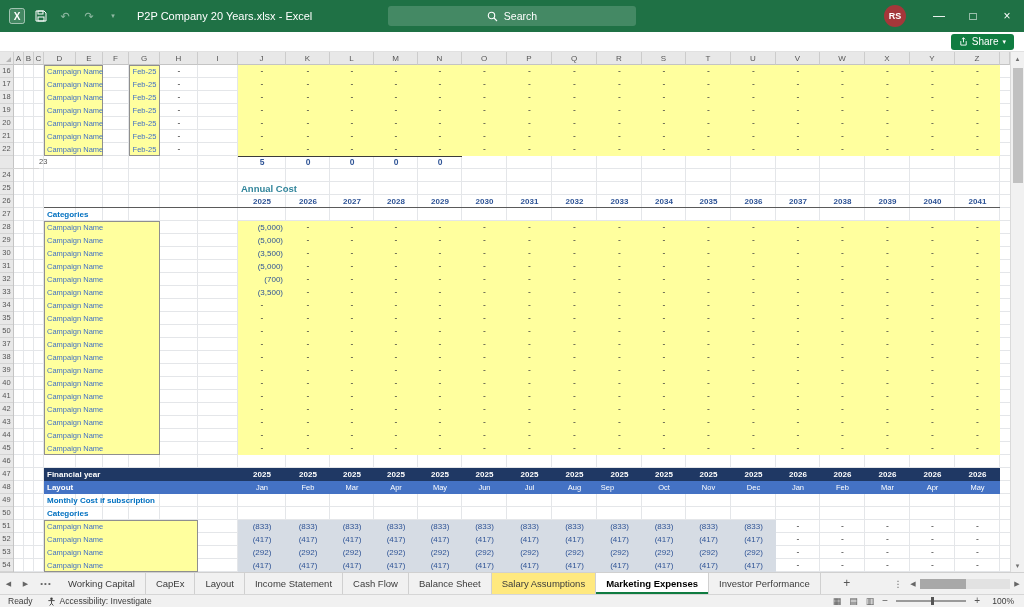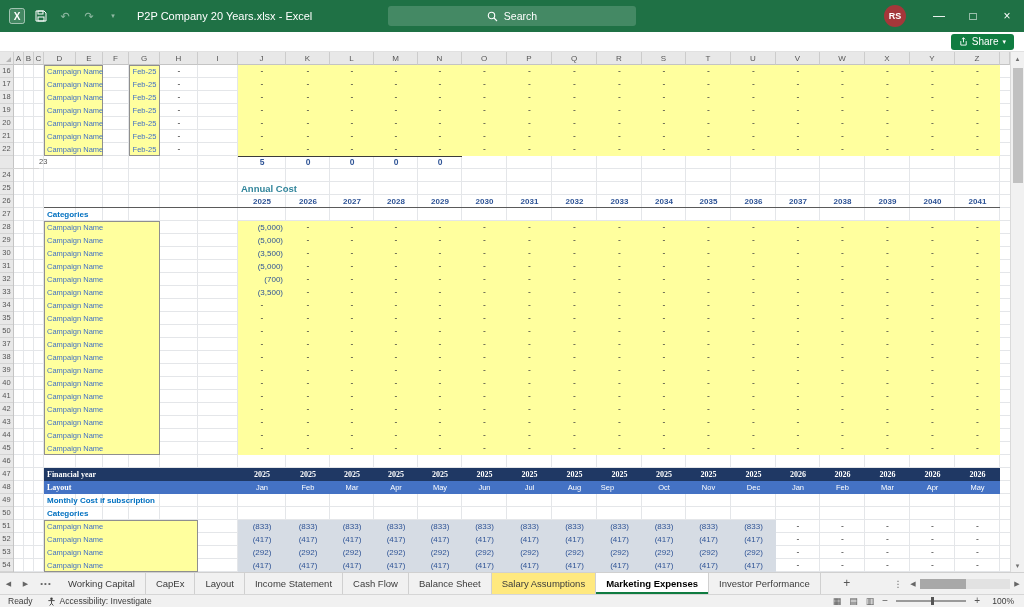--- a/index.html
+++ b/index.html
@@ -44,21 +44,21 @@
   .t-center{text-align:center;}
   .t-right{text-align:right;padding-right:3px;}
   .c-campaign{color:#4472C4;font-size:7.5px;}
   .c-label{color:#0070C0;font-weight:bold;font-size:8px;}
   .c-dash{color:#404040;font-size:8.5px;}
   .c-value{color:#2F5496;font-size:8px;}
   .c-total{color:#2F5496;font-weight:bold;font-size:8.5px;}
   .c-year{color:#2F5496;font-weight:bold;font-size:8px;}
   .c-title{color:#31859B;font-weight:bold;font-size:9.5px;}
   .c-white{color:#FFFFFF;font-size:7.5px;}
-  .c-white-bold{color:#FFFFFF;font-weight:bold;font-size:8px;font-family:Liberation Serif, serif;}
+  .c-white-bold{color:#FFFFFF;font-weight:bold;font-size:8px;}
   .vscroll{position:absolute;right:0;top:0;width:14px;height:520px;background:#F1F1F1;border-left:1px solid #DADADA;z-index:8;}
   .varrow{height:13px;text-align:center;font-size:7px;color:#707070;line-height:13px;cursor:pointer;}
   .varrow.down{position:absolute;bottom:0;width:100%;}
   .vthumb{position:absolute;top:16px;left:2px;width:10px;height:115px;background:#C1C1C1;cursor:grab;}
 
   
   .tabbar{position:absolute;top:572px;left:0;right:0;height:22px;background:#F1F1F1;display:flex;align-items:stretch;border-top:1px solid #D0D0D0;}
   .tnav{width:17px;text-align:center;font-size:7px;color:#666;line-height:22px;cursor:pointer;}
   .more{font-size:8px;letter-spacing:1px;width:24px;}
   #sheet-tabs-list{display:flex;}

